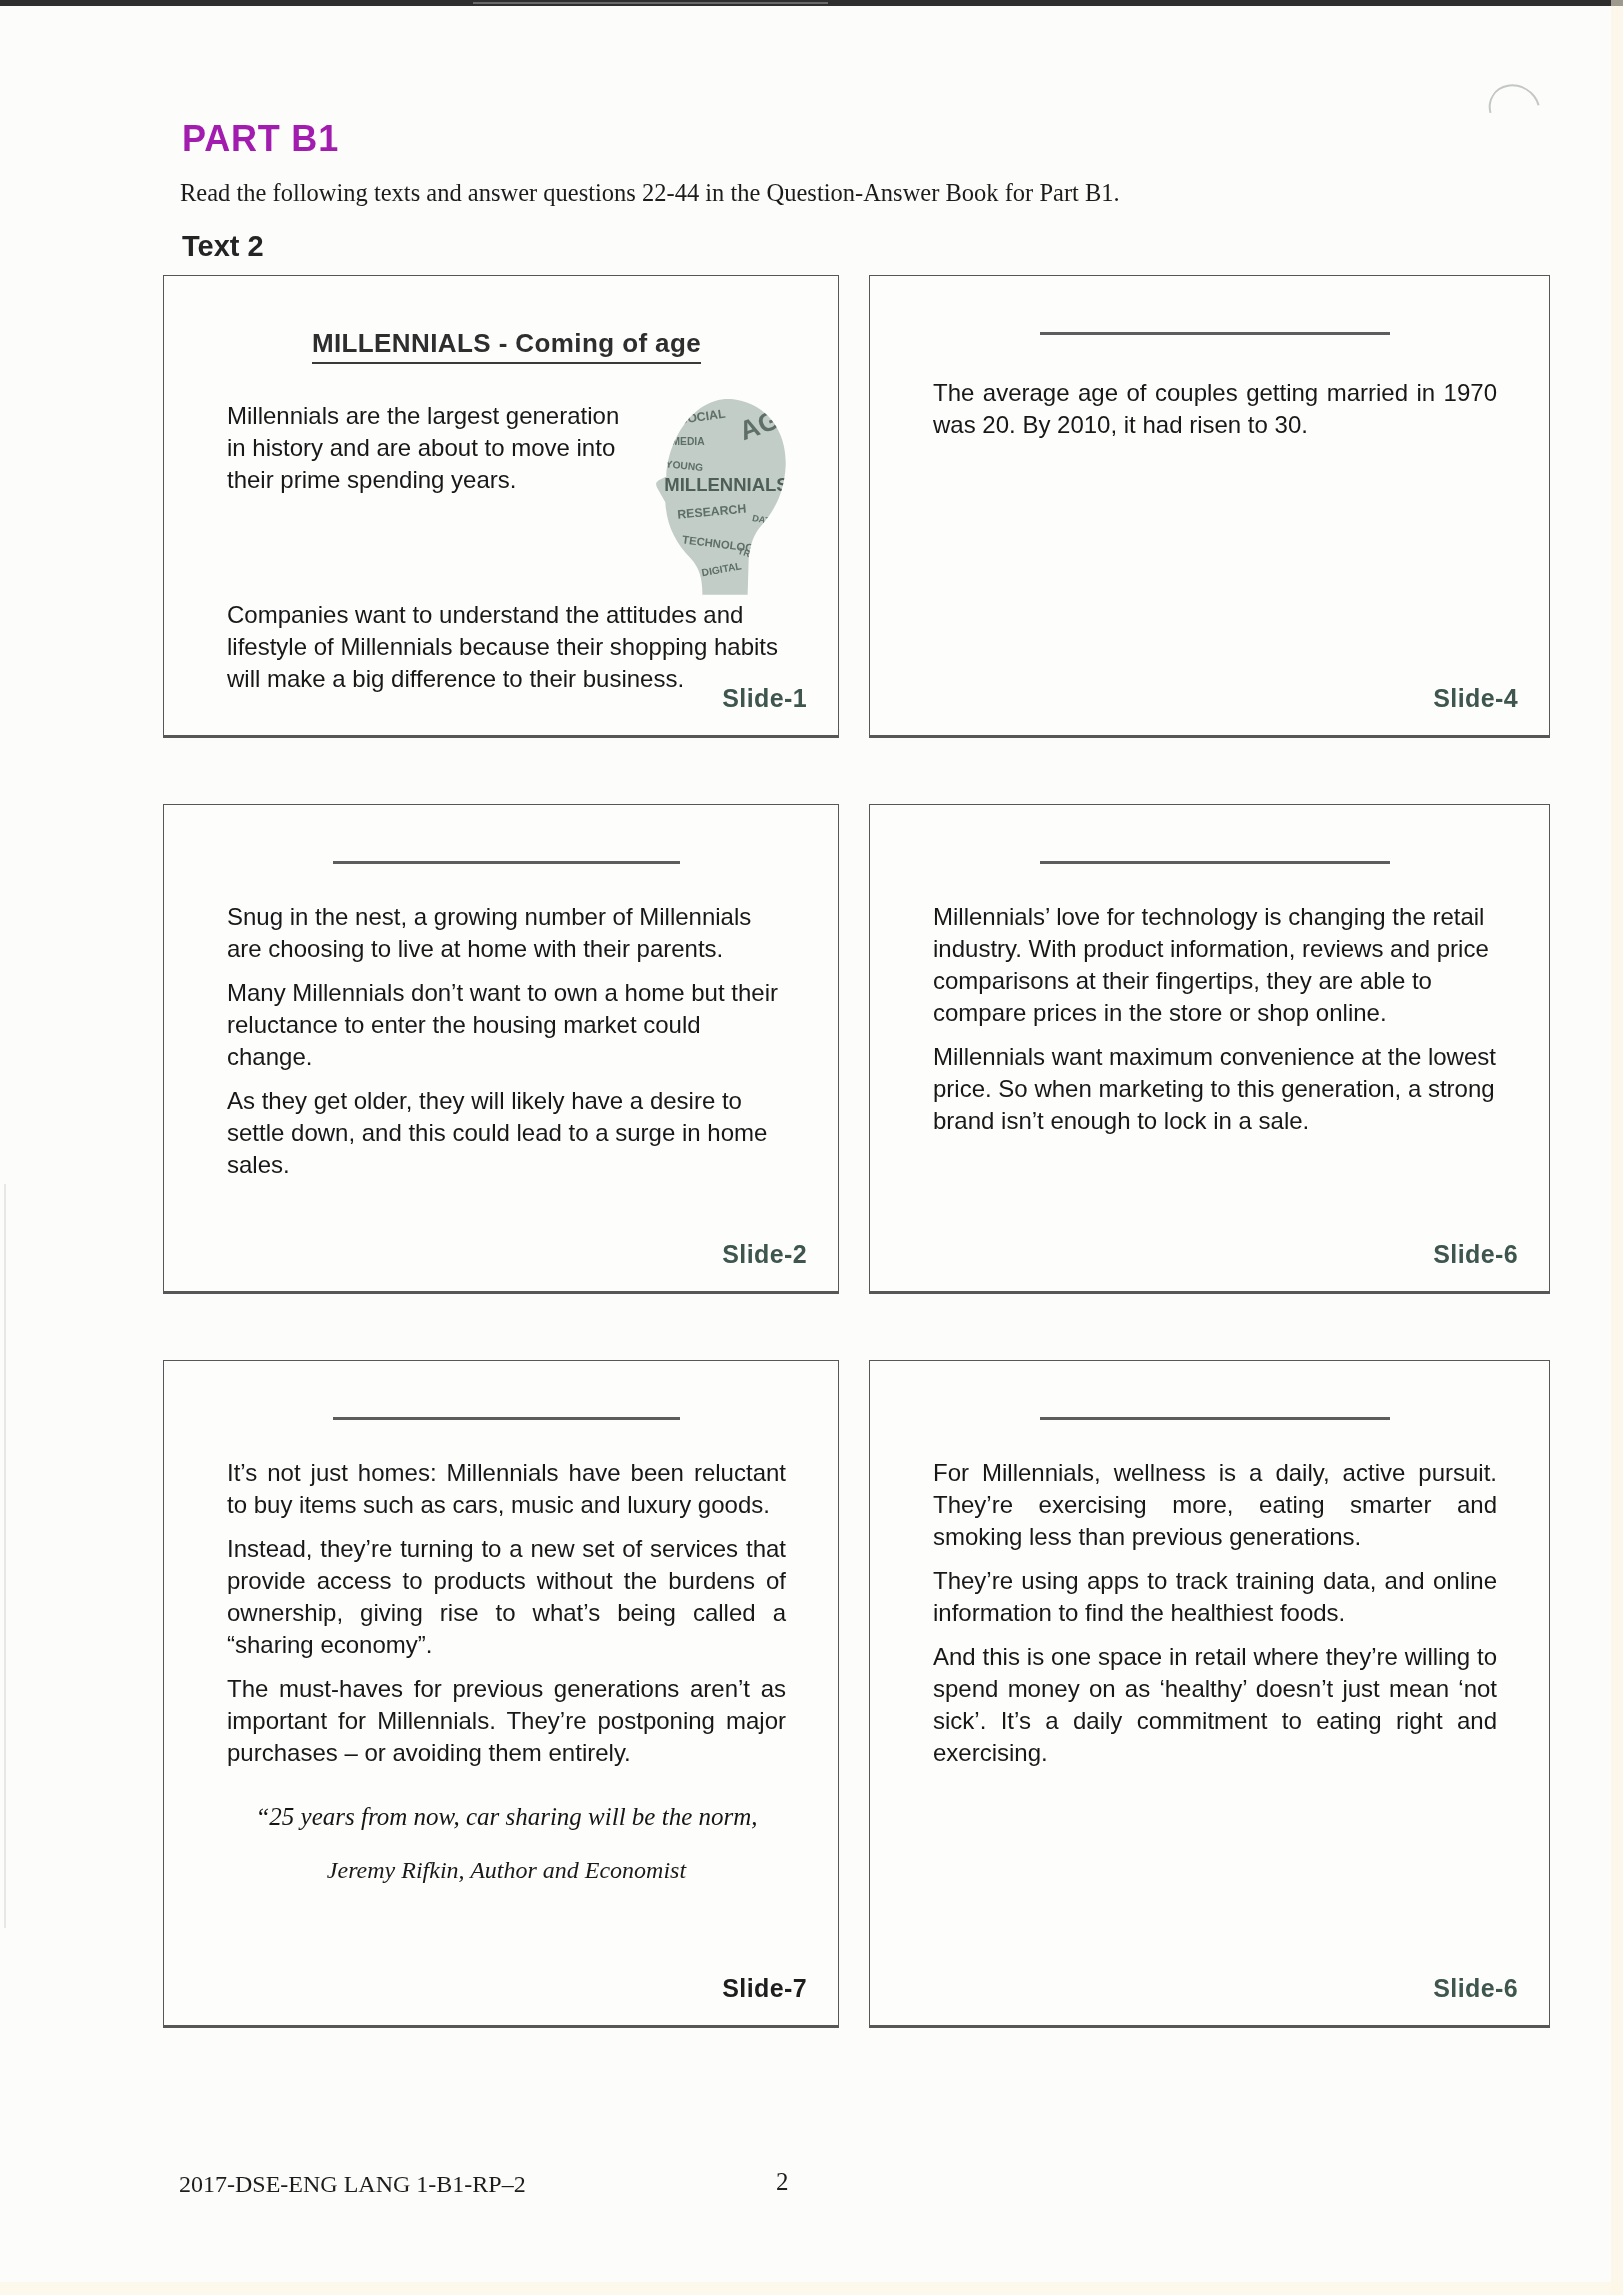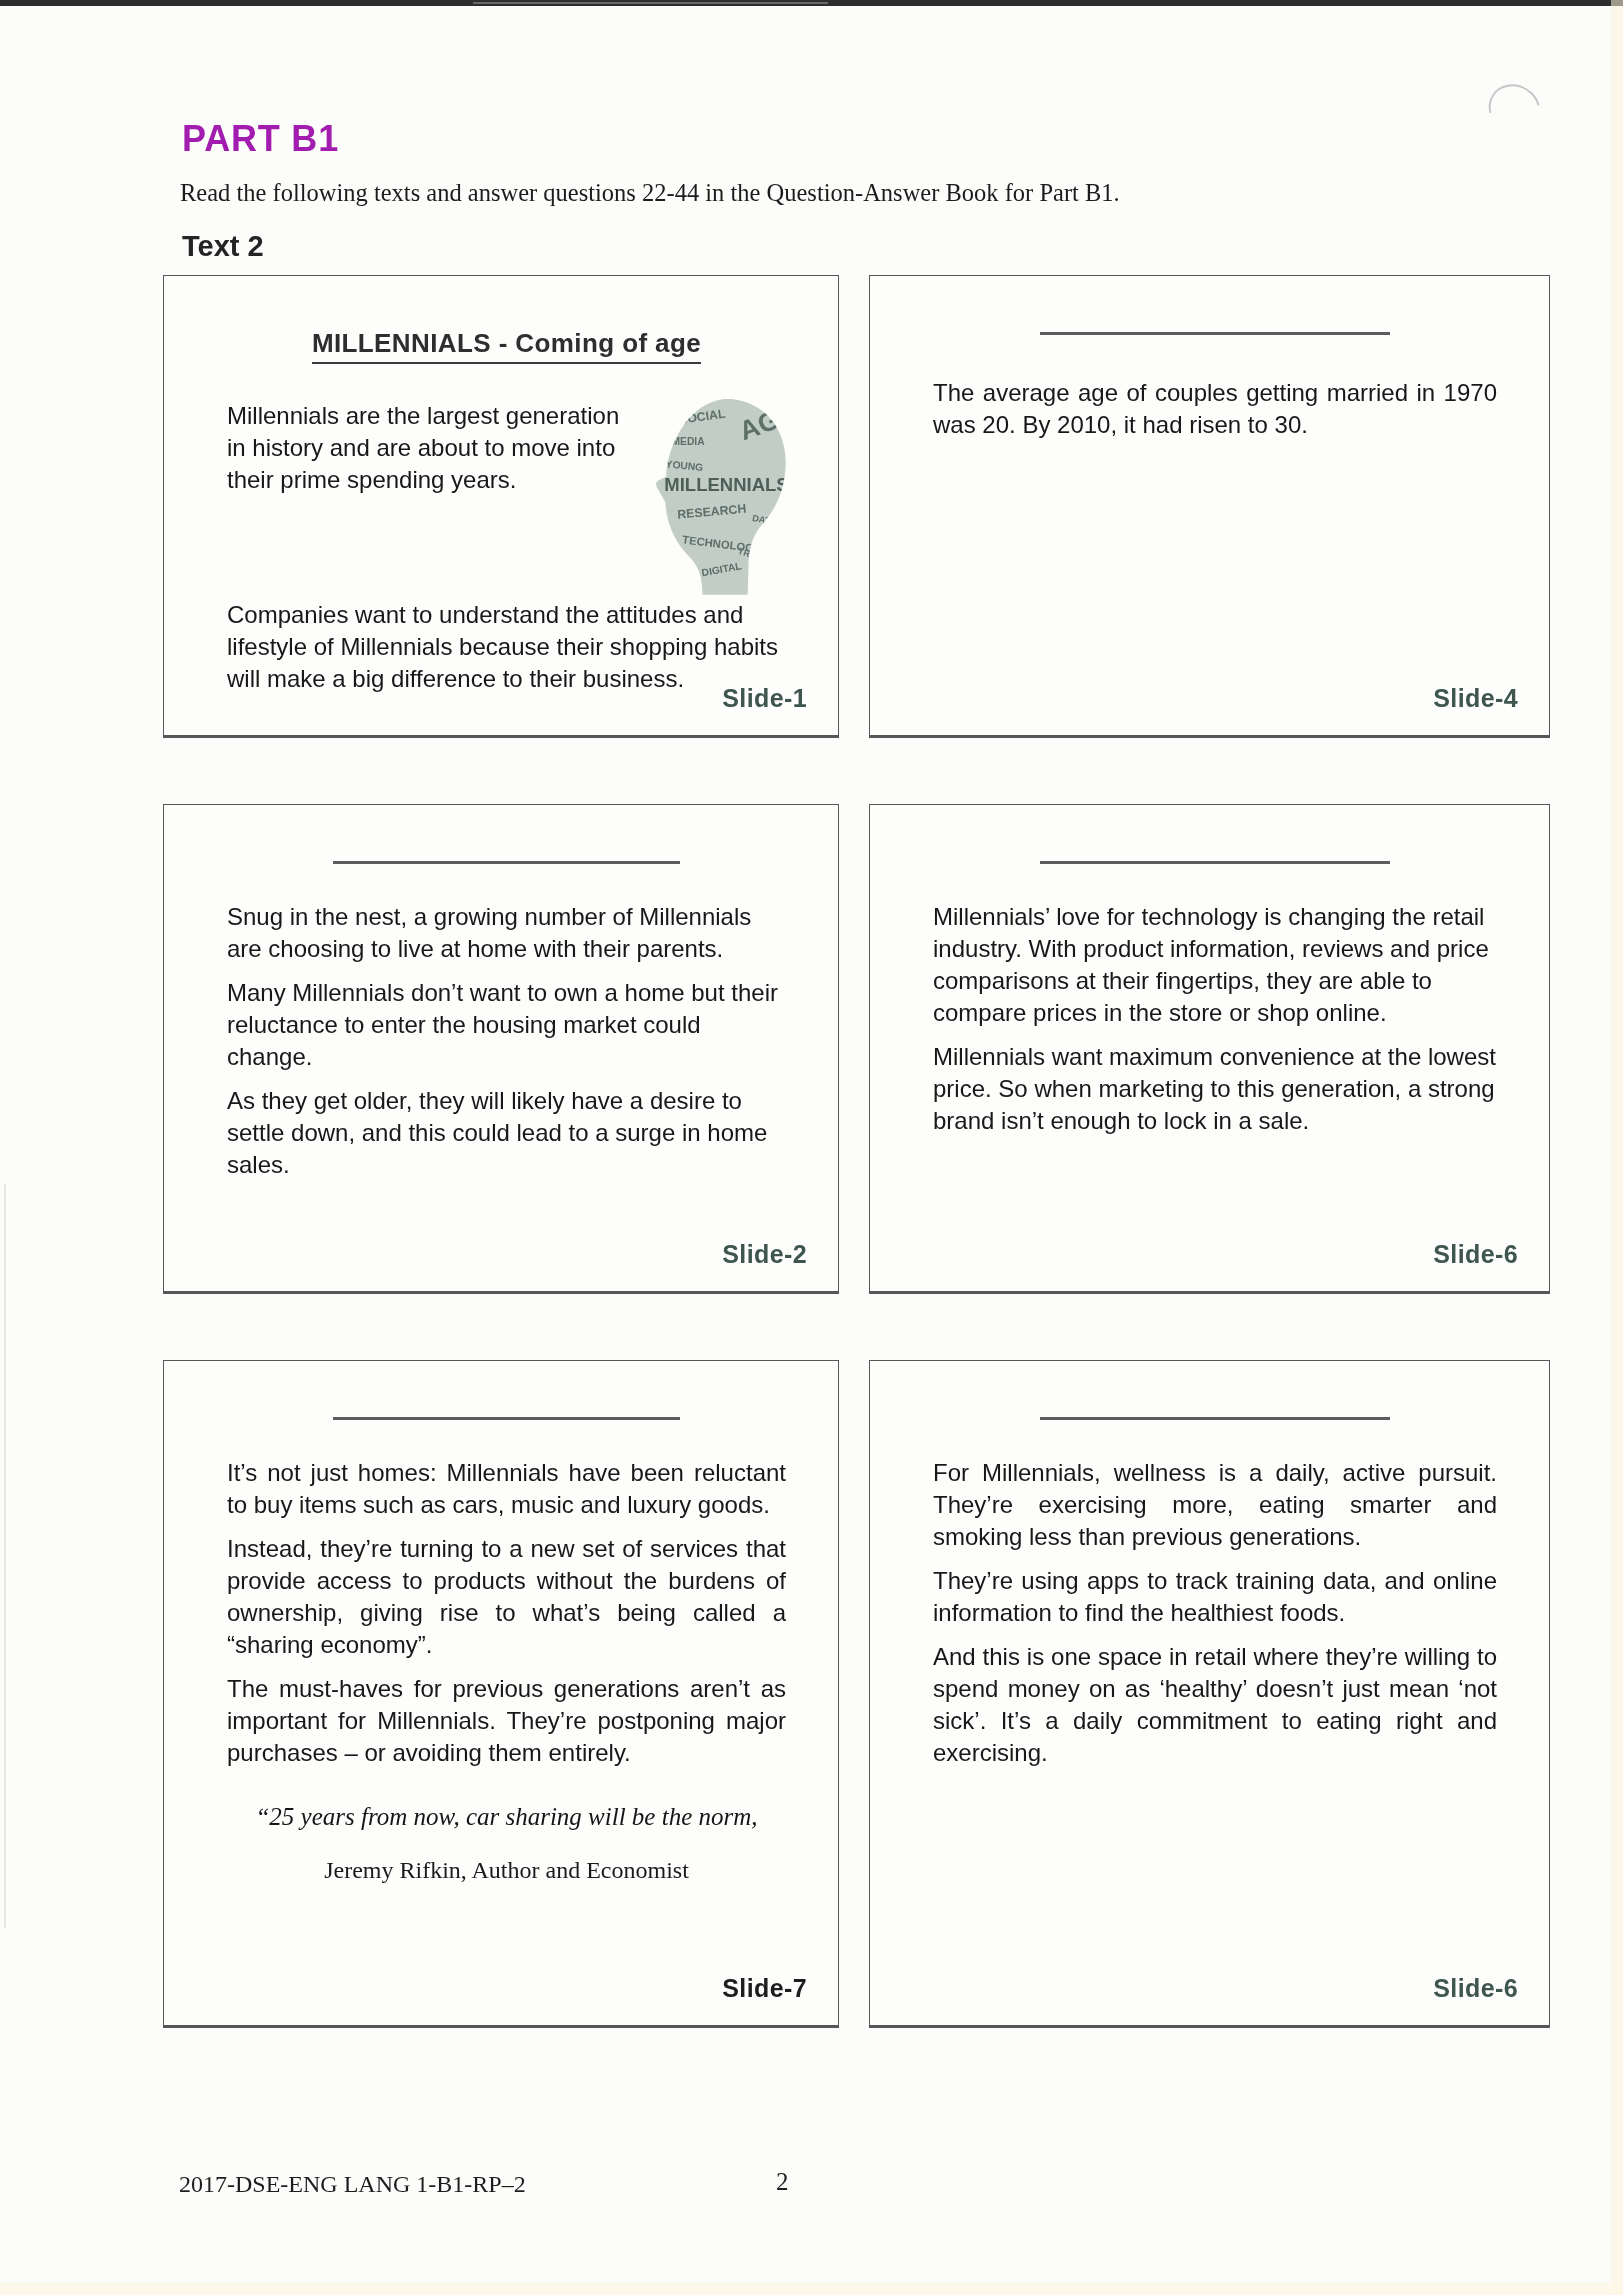--- a/index.html
+++ b/index.html
@@ -56,21 +56,21 @@
   }
   .s1-row{display:flex;align-items:flex-start;margin-top:36px;}
   .s1-row p{width:411px;flex:none;}
   .head-art{flex:none;margin-left:15px;margin-top:-6.8px;}
   .s1-p2{margin-top:29px;}
   
   .gap-lg{margin-top:42px !important;}
   .just{text-align:justify;}
   
   .quote{margin-top:30px;text-align:center;font-family:"Liberation Serif",serif;font-style:italic;font-size:25px;line-height:36px;color:#161616;}
-  .attribution{margin-top:22px;text-align:center;font-family:"Liberation Serif",serif;font-size:24px;color:#1a1a1a;}
+  .attribution{margin-top:22px;text-align:center;font-family:"Liberation Serif",serif;font-style:italic;font-size:24px;color:#1a1a1a;}
   
   .footer-code{position:absolute;left:179px;top:2171px;font-family:"Liberation Serif",serif;font-size:24px;color:#1d1d1d;}
   .footer-page{position:absolute;left:776px;top:2168px;font-family:"Liberation Serif",serif;font-size:25px;color:#1d1d1d;}
 </style>
 </head>
 <body>
 
 <div class="page">
 
   <div class="scan-topline"></div>

